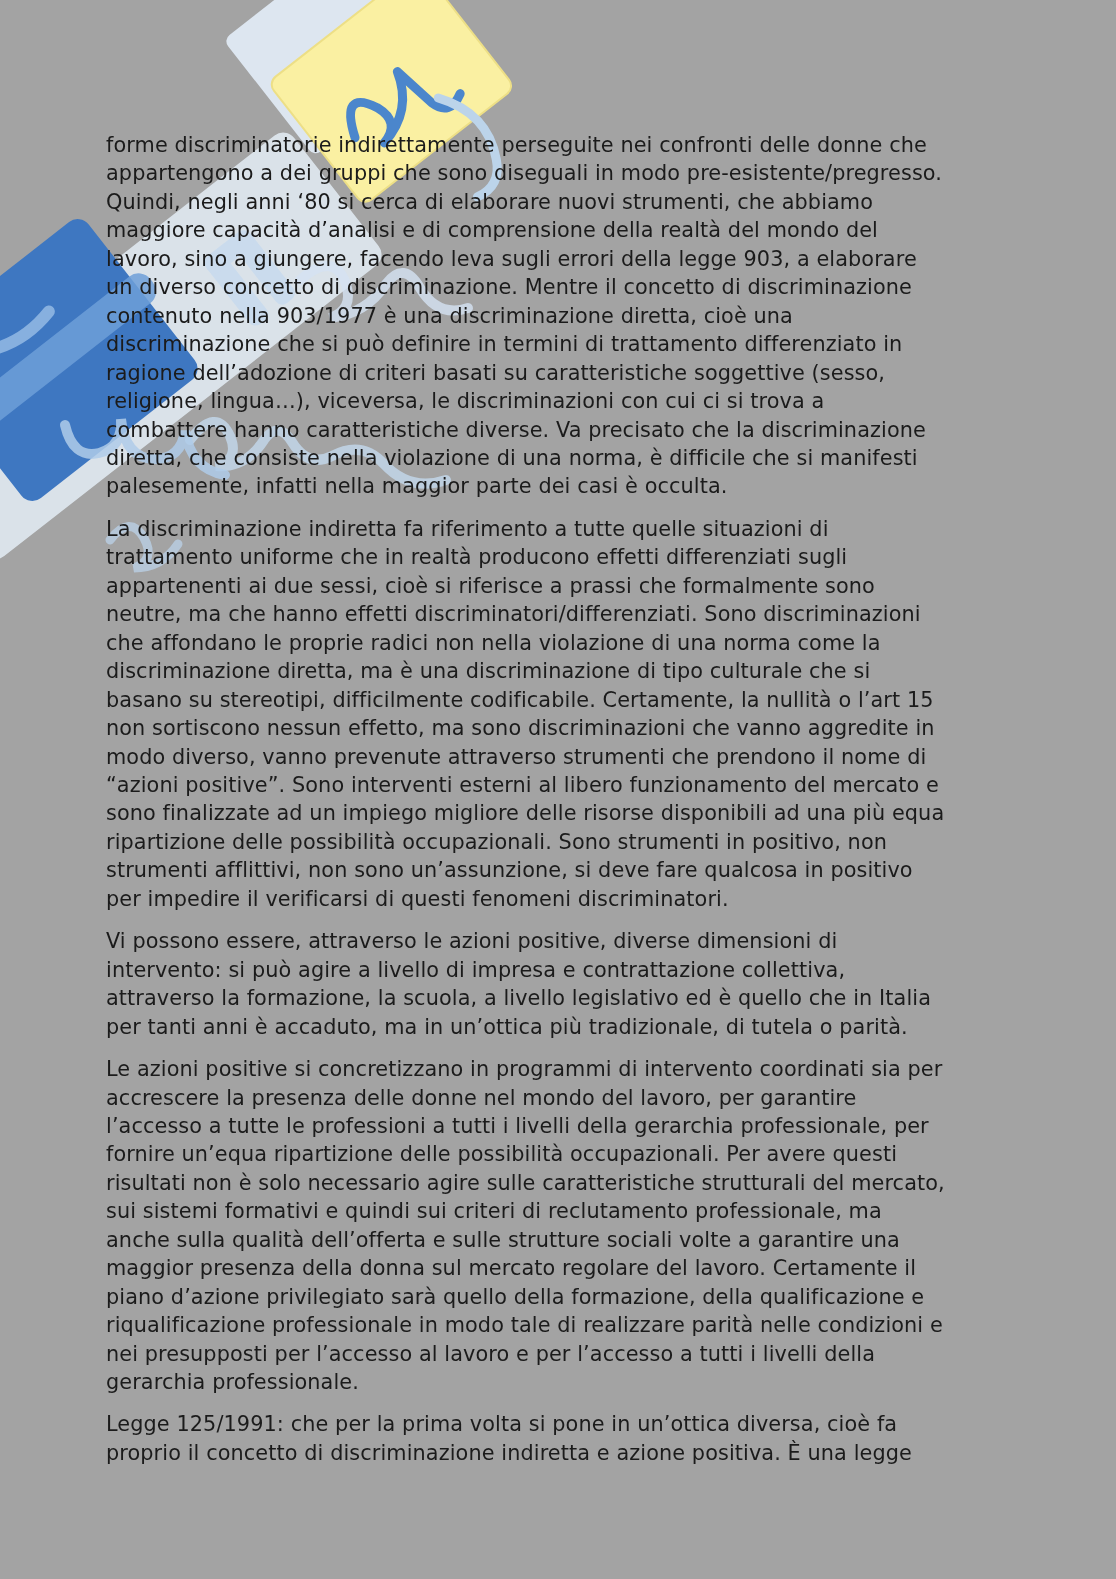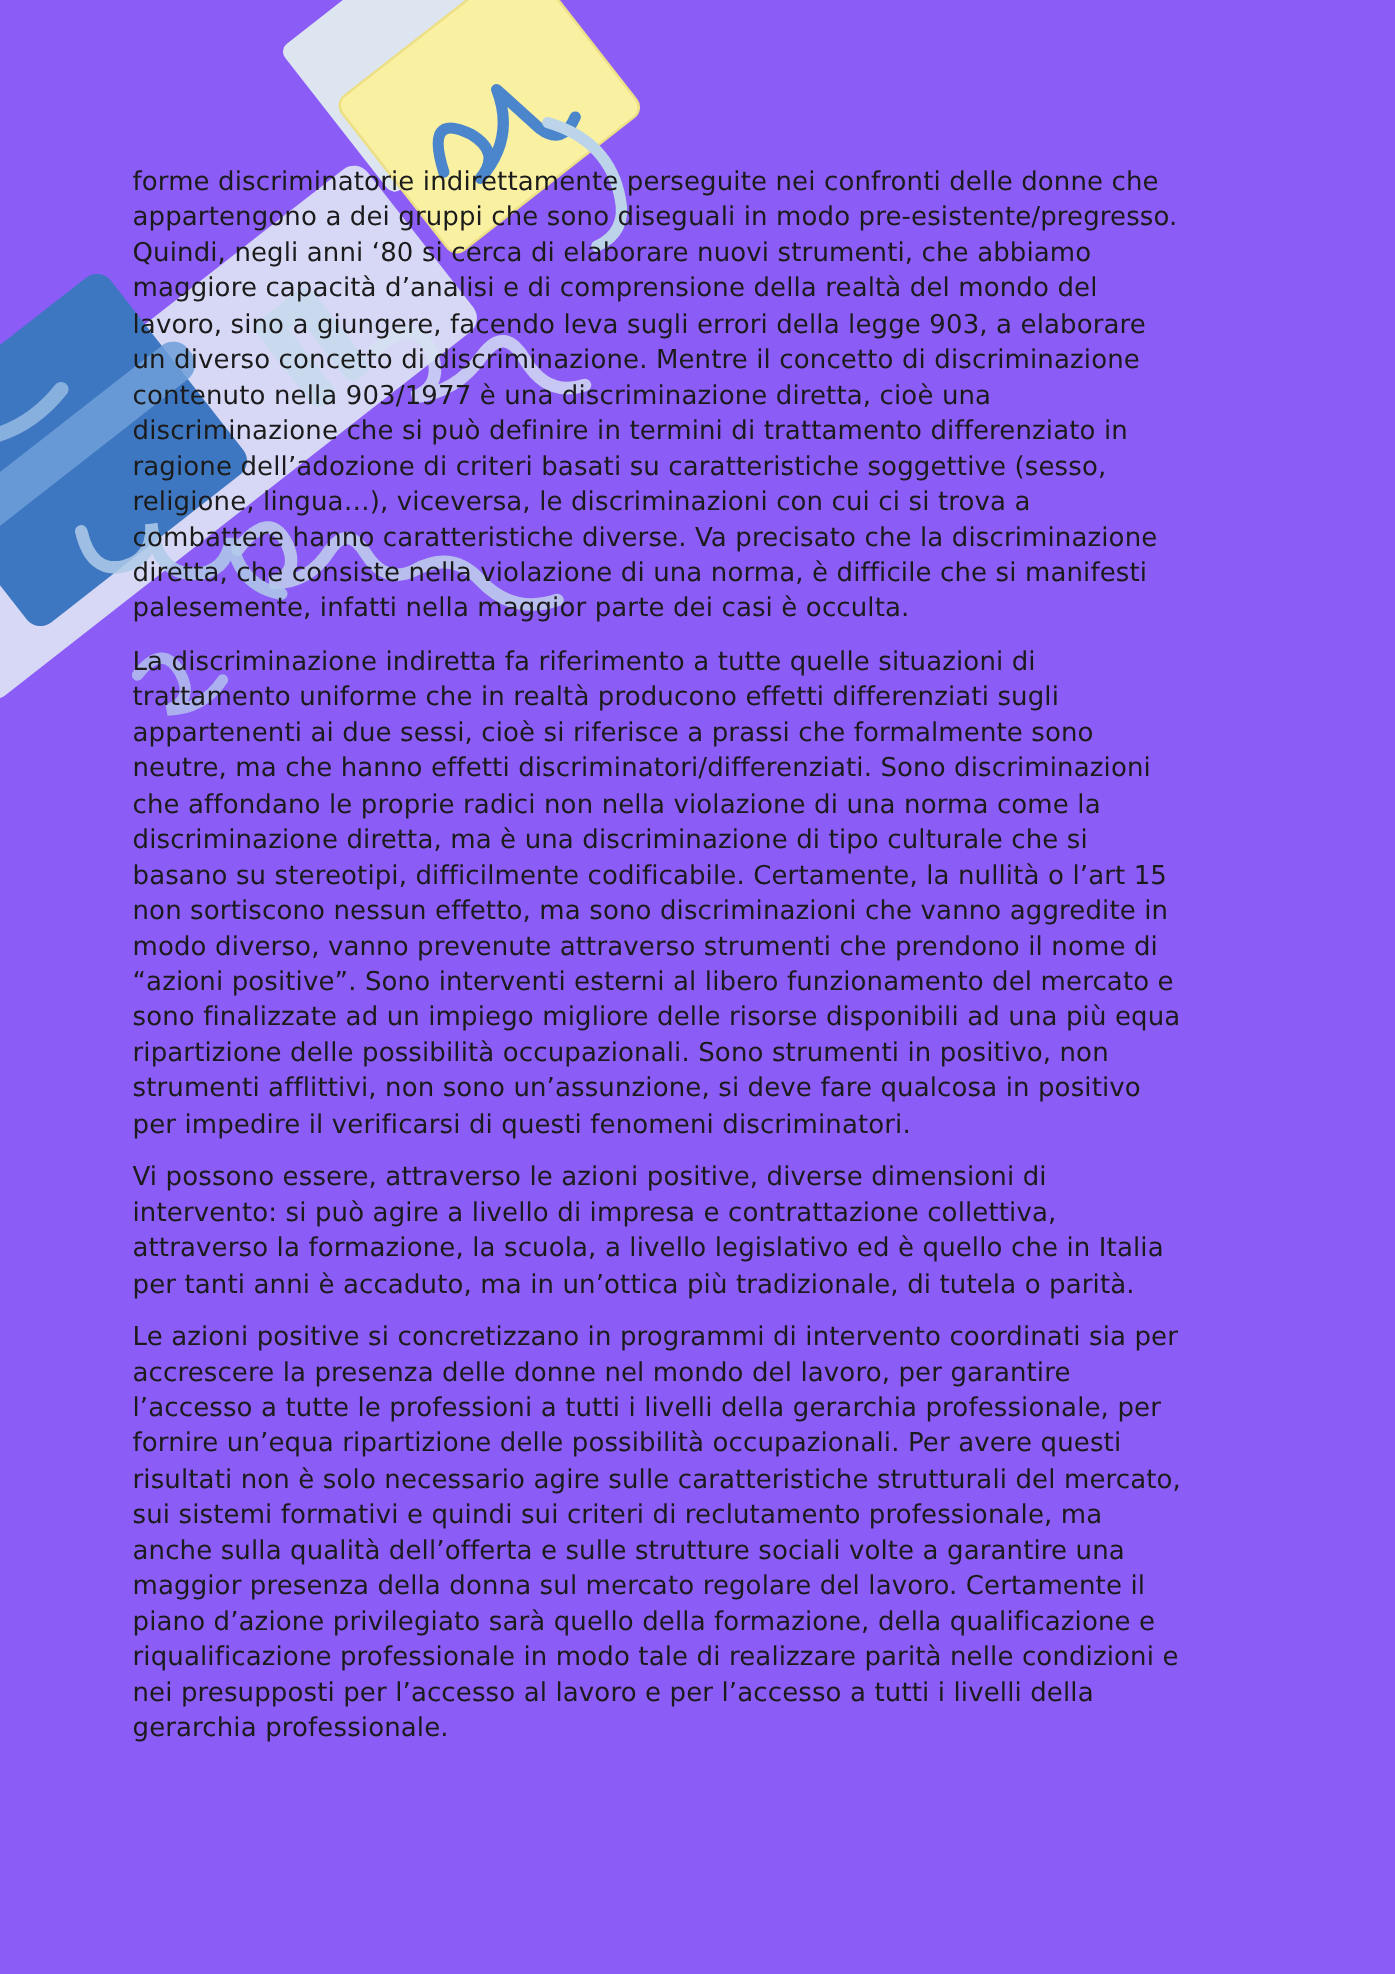--- a/index.html
+++ b/index.html
@@ -4,21 +4,21 @@
 <style>
   html, body {
     margin: 0;
     padding: 0;
     background: #ffffff;
   }
   .page {
     position: relative;
     width: 1116px;
     height: 1579px;
-    background: #8b5cf6;
+    background: #a3a3a3;
     overflow: hidden;
     font-family: "DejaVu Sans", "Liberation Sans", sans-serif;
   }
   .watermark {
     position: absolute;
     left: -140px;
     top: -80px;
     width: 860px;
     height: 820px;
     z-index: 0;
@@ -123,15 +123,17 @@
 l’accesso a tutte le professioni a tutti i livelli della gerarchia professionale, per
 fornire un’equa ripartizione delle possibilità occupazionali. Per avere questi
 risultati non è solo necessario agire sulle caratteristiche strutturali del mercato,
 sui sistemi formativi e quindi sui criteri di reclutamento professionale, ma
 anche sulla qualità dell’offerta e sulle strutture sociali volte a garantire una
 maggior presenza della donna sul mercato regolare del lavoro. Certamente il
 piano d’azione privilegiato sarà quello della formazione, della qualificazione e
 riqualificazione professionale in modo tale di realizzare parità nelle condizioni e
 nei presupposti per l’accesso al lavoro e per l’accesso a tutti i livelli della
 gerarchia professionale.</p>
+    <p class="para">Legge 125/1991: che per la prima volta si pone in un’ottica diversa, cioè fa
+proprio il concetto di discriminazione indiretta e azione positiva. È una legge</p>
   </main>
 
 </div>
 
 </body></html>

